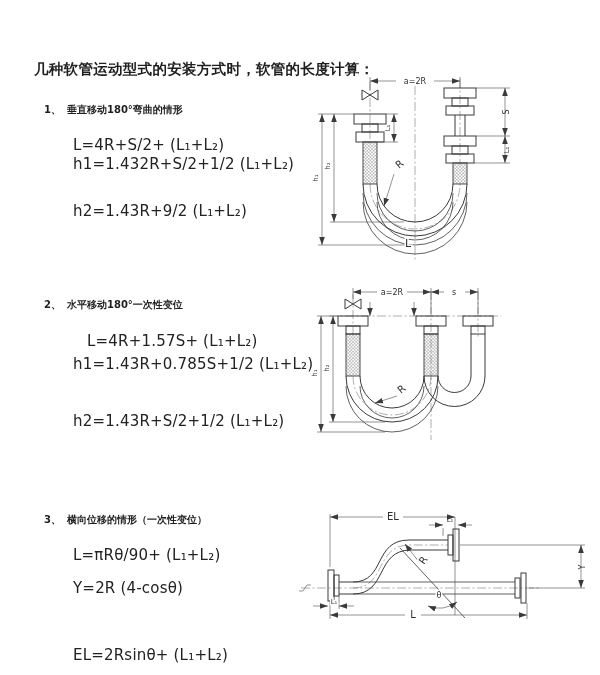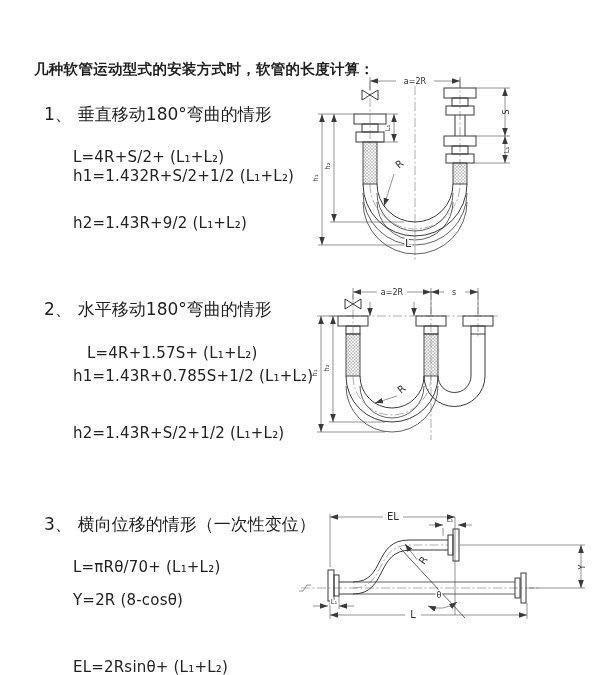--- a/index.html
+++ b/index.html
@@ -5,26 +5,26 @@
   html,body { margin:0; padding:0; }
   body {
     width:600px; height:675px; background:#ffffff; position:relative;
     font-family:"DejaVu Sans", sans-serif; color:#1f1f1f; overflow:hidden;
   }
   .title {
     position:absolute; left:34px; top:20px;
     font-size:14.5px; font-weight:600; letter-spacing:.3px; white-space:nowrap;margin-top:40px;
   }
   .sec-head {
-    position:absolute; font-size:17px; font-weight:400; white-space:nowrap;
+    position:absolute; font-size:10px; font-weight:700; white-space:nowrap;
   }
   .sec-head .num { margin-right:6px; }
   .formula {
     position:absolute; font-size:15px; font-weight:400; color:#222;
-    letter-spacing:.2px; white-space:nowrap;margin-top:12px;
+    letter-spacing:.2px; white-space:nowrap;
   }
   svg.diagram { position:absolute; overflow:visible; }
   svg .ln   { stroke:#3a3a3a; stroke-width:1; fill:none; }
   svg .ln2  { stroke:#3a3a3a; stroke-width:.8; fill:none; }
   svg .dim  { stroke:#4a4a4a; stroke-width:.6; fill:none; }
   svg .cl   { stroke:#6a6a6a; stroke-width:.55; fill:none; stroke-dasharray:9 2.5 2 2.5; }
   svg .hrect{ stroke:#3a3a3a; stroke-width:.9; fill:url(#hatch); }
   svg .frect{ stroke:#3a3a3a; stroke-width:1; fill:none; }
   svg text  { font-family:"DejaVu Sans", sans-serif; fill:#2e2e2e; }
   svg .lab   { font-size:8px; }
@@ -123,21 +123,21 @@
     <line class="dim" x1="26" y1="48" x2="26" y2="156" marker-start="url(#mA)" marker-end="url(#mA)"></line>
     <text class="lab7" x="22" y="100" text-anchor="middle" transform="rotate(-90 22 100)">h₂</text>
 
     <line class="dim" x1="86" y1="108" x2="76" y2="140" marker-end="url(#mA)"></line>
     <text class="lab10 halo" x="91" y="103" transform="rotate(-40 91 103)">R</text>
     <text class="lab11 halo" x="100" y="181" text-anchor="middle">L</text>
   </g>
 </svg>
 
 <div class="sec-head" style="left:44px; top:298px">
-  <span class="num">2、</span><span>水平移动180°弯曲的情形</span>
+  <span class="num">2、</span><span>水平移动180°一次性变位</span>
 </div>
 <div class="formula" style="left:87px; top:332px">L=4R+1.57S+ (L₁+L₂)</div>
 <div class="formula" style="left:73px; top:355px">h1=1.43R+0.785S+1/2 (L₁+L₂)</div>
 <div class="formula" style="left:73px; top:412px">h2=1.43R+S/2+1/2 (L₁+L₂)</div>
 
 <svg class="diagram" style="left:305px; top:278px" width="288" height="182" viewBox="0 0 288 182">
   <g>
     <line class="cl" x1="48" y1="16" x2="48" y2="60"></line>
     <line class="cl" x1="126" y1="13" x2="126" y2="162"></line>
     <line class="cl" x1="173" y1="13" x2="173" y2="60"></line>
@@ -194,22 +194,22 @@
     <text class="lab7" x="24" y="90" text-anchor="middle" transform="rotate(-90 24 90)">h₂</text>
 
     <line class="dim" x1="92" y1="118" x2="70" y2="125" marker-end="url(#mA)"></line>
     <text class="lab10 halo" x="96" y="116" transform="rotate(-40 96 116)">R</text>
   </g>
 </svg>
 
 <div class="sec-head" style="left:44px; top:513px">
   <span class="num">3、</span><span>横向位移的情形（一次性变位）</span>
 </div>
-<div class="formula" style="left:73px; top:546px">L=πRθ/70+ (L₁+L₂)</div>
-<div class="formula" style="left:73px; top:579px">Y=2R (8-cosθ)</div>
+<div class="formula" style="left:73px; top:546px">L=πRθ/90+ (L₁+L₂)</div>
+<div class="formula" style="left:73px; top:579px">Y=2R (4-cosθ)</div>
 <div class="formula" style="left:73px; top:646px">EL=2Rsinθ+ (L₁+L₂)</div>
 
 <svg class="diagram" style="left:293px; top:503px" width="303" height="145" viewBox="0 0 303 145">
   <g>
     <line class="cl" x1="8" y1="85" x2="248" y2="85"></line>
     <path class="cl" d="M60,85 C94,85 81,42 117,42 L155,42"></path>
   </g>
   <path class="dim" d="M6,88 L10,88 L14,82 L18,82"></path>
 
   <g>

